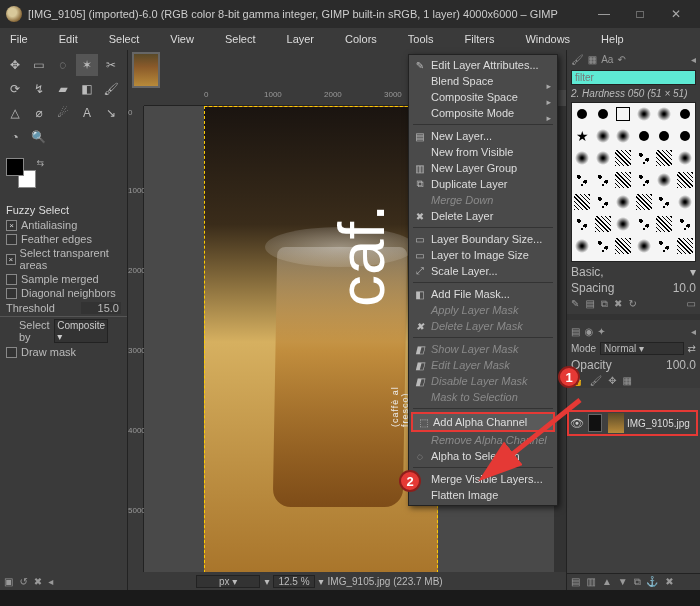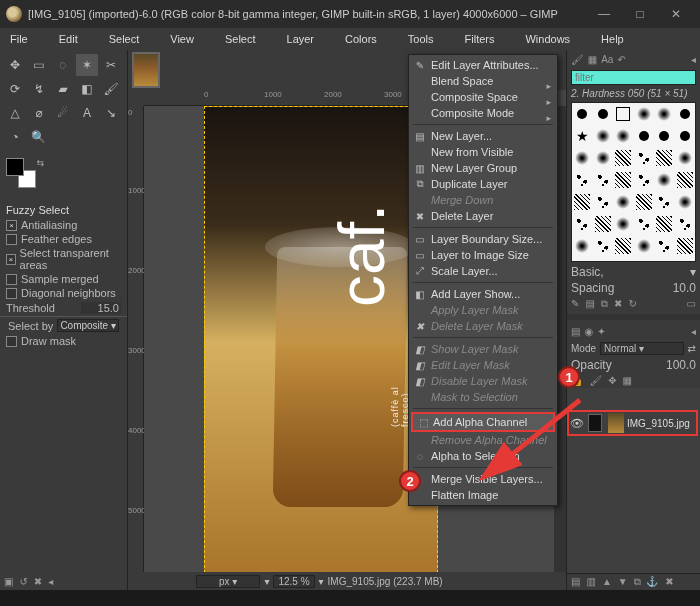--- a/index.html
+++ b/index.html
@@ -25,21 +25,21 @@
 .toolbtn.active { background: #555; }
 .fgbg { position: relative; width: 40px; height: 36px; margin: 6px; }
 .fgbg .bg { position: absolute; left: 12px; top: 12px; width: 18px; height: 18px; background: #fff; border: 1px solid #888; }
 .fgbg .fg { position: absolute; left: 0; top: 0; width: 18px; height: 18px; background: #000; border: 1px solid #888; }
 .fgbg .sw { position: absolute; top: 0; right: 2px; color: #aaa; font-size: 9px; }
 .optname { color: #ddd; font-size: 11px; padding: 4px 6px 2px; }
 .optrow { display: flex; align-items: center; padding: 1px 6px; font-size: 11px; color: #bbb; gap: 4px; }
 .chk { width: 11px; height: 11px; border: 1px solid #888; display: inline-flex; align-items: center; justify-content: center; font-size: 8px; color: #ddd; background: #333; }
 .valrow { display: flex; align-items: center; justify-content: space-between; padding: 2px 6px; font-size: 11px; color: #bbb; }
 .valrow .spin { width: 40px; text-align: right; background: #333; padding: 0 2px; }
-.selrow { display: flex; align-items: center; justify-content: space-between; padding: 2px 8px; font-size: 11px; color: #bbb; border-top: 1px solid #555; }
+.selrow { display: flex; align-items: center; justify-content: space-between; padding: 2px 19px; font-size: 11px; color: #bbb; border-top: 1px solid #555; }
 .selrow select, .seldrop { background: #333; color: #ccc; border: 1px solid #222; font-size: 10px; padding: 0 2px; }
 
 
 .canvas-wrap { flex: 1; background: #494949; position: relative; display: flex; flex-direction: column; }
 .tabstrip { height: 40px; display: flex; align-items: flex-start; gap: 4px; padding: 2px 4px; background: #3a3a3a; }
 .imgtab { width: 28px; height: 36px; background: linear-gradient(#5a4a28,#8a5a2a 40%,#b88a3a); border: 2px solid #666; }
 .rulercorner { position: absolute; left: 0; top: 40px; width: 16px; height: 16px; background: #3a3a3a; }
 .hruler { position: absolute; left: 16px; right: 12px; top: 40px; height: 16px; background: #3a3a3a; border-bottom: 1px solid #222;}
 .vruler { position: absolute; left: 0; top: 56px; bottom: 18px; width: 16px; background: #3a3a3a; border-right:1px solid #222;}
 .hruler .tick, .vruler .tick { position: absolute; color: #999; font-size: 8px; }
@@ -391,21 +391,21 @@
       <span class="ic">▭</span>
       <span>Layer to Image Size</span>
     </div>
     <div class="mi">
       <span class="ic">⤢</span>
       <span>Scale Layer...</span>
     </div>
     <div class="sep"></div>
     <div class="mi">
       <span class="ic">◧</span>
-      <span>Add Layer Show...</span>
+      <span>Add File Mask...</span>
     </div>
     <div class="mi dis">
       <span>Apply Layer Mask</span>
     </div>
     <div class="mi dis">
       <span class="ic">✖</span>
       <span>Delete Layer Mask</span>
     </div>
     <div class="sep"></div>
     <div class="mi dis">

